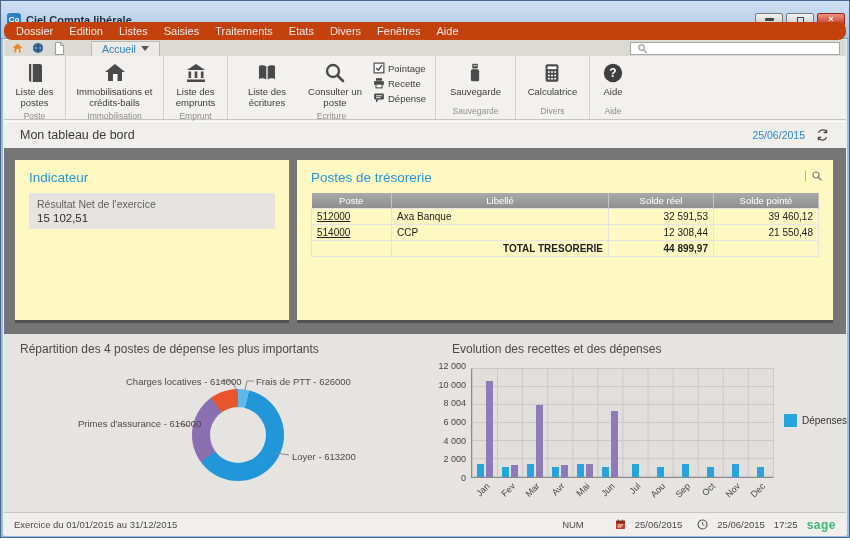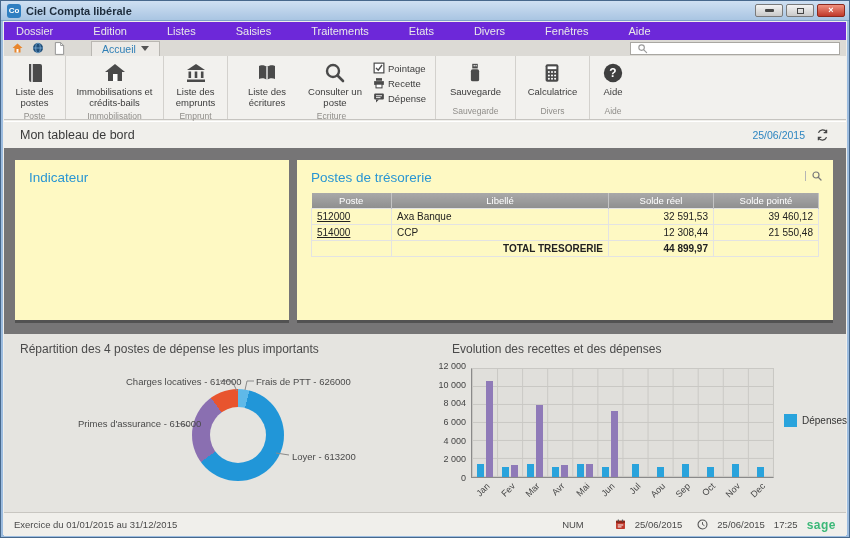--- a/index.html
+++ b/index.html
@@ -1,37 +1,37 @@
 <!DOCTYPE html>
 <html><head>
 <meta charset="utf-8">
 <style>
   * { margin:0; padding:0; box-sizing:border-box; }
   html,body { width:850px; height:538px; font-family:"Liberation Sans", sans-serif; }
   .window { position:relative; width:850px; height:538px; border:1px solid #47688c;
             box-shadow: inset 0 0 0 2px #9cbcdf; background:#f0efeb; overflow:hidden; }
 
   
-  .titlebar { position:absolute; top:0; left:0; right:0; height:20px;
+  .titlebar { position:absolute; top:0; left:0; right:0; height:38px;
               background:linear-gradient(#cfe0f2,#a9c5e2); display:flex; align-items:center;
               padding:0 4px; border-bottom:1px solid #7da3c9; }
   .applogo { width:14px; height:14px; border-radius:3px; background:#2f7fc1; color:#fff;
              font-size:8px; font-weight:bold; display:flex; align-items:center; justify-content:center; margin:0 5px 0 2px; }
   .apptitle { font-size:11px; font-weight:bold; color:#1d2c3c; }
   .winbtns { margin-left:auto; display:flex; gap:3px; }
   .winbtn { width:28px; height:13px; border:1px solid #7a7a7a; border-radius:2px;
             background:linear-gradient(#f4f4f4,#c9c9c9); display:flex; align-items:center; justify-content:center;
             font-size:9px; color:#333; line-height:1; }
   .winbtn.close { background:linear-gradient(#f0927f,#c0392b); border-color:#8c2a1e; color:#fff; font-weight:bold; }
   .winbtn .sq { width:7px; height:6px; border:1px solid #444; }
   .winbtn .dash { width:9px; height:3px; background:#444; border-radius:1px; }
 
   
-  .menubar { position:absolute; top:21px; left:3px; right:3px; height:18px; background:#6d28d9;
-             display:flex; align-items:center; gap:40px; padding:0 12px; }
+  .menubar { position:absolute; top:21px; left:3px; right:3px; height:18px; background:#c2410c;
+             display:flex; align-items:center; gap:16px; padding:0 12px;border-radius:8px; }
   .menu-item { color:#e9e9e9; font-size:11px; cursor:default; }
 
   
   .tabrow { position:absolute; top:39px; left:3px; right:3px; height:16px; background:#dcdad5;
             display:flex; align-items:center; padding:0 6px; }
   .tool-ico { width:14px; height:13px; margin-right:7px; display:flex; align-items:center; justify-content:center; }
   .accueil-tab { display:flex; align-items:center; gap:5px; background:#eceae6; border:1px solid #b9b7b2;
                  border-bottom:none; height:15px; padding:0 10px; margin-left:18px; }
   .accueil-tab span { color:#2f7fb6; font-size:10.5px; }
   .chev { width:0; height:0; border-left:4px solid transparent; border-right:4px solid transparent; border-top:5px solid #555; }
@@ -349,20 +349,24 @@
         <path d="M19 3 V8 H14" fill="none" stroke="#444" stroke-width="2.2"></path>
         <path d="M5 17 A8 8 0 0 0 19 16" fill="none" stroke="#444" stroke-width="2.2"></path>
         <path d="M5 21 V16 H10" fill="none" stroke="#444" stroke-width="2.2"></path>
       </svg>
   </div>
 
   <div class="darksection">
 
     <div class="panel panel-left">
       <div class="panel-title">Indicateur</div>
+      <div class="indicator-box">
+        <div class="indicator-label">Résultat Net de l'exercice</div>
+        <div class="indicator-value">15 102,51</div>
+      </div>
     </div>
 
     <div class="panel panel-right">
       <div class="panel-title">Postes de trésorerie</div>
       <div class="panel-tools">
         <div class="vdiv"></div>
         <svg width="12" height="12" viewBox="0 0 24 24">
             <circle cx="10" cy="10" r="6" fill="none" stroke="#7a7a7a" stroke-width="2.4"></circle>
             <line x1="14.5" y1="14.5" x2="20" y2="20" stroke="#7a7a7a" stroke-width="2.6" stroke-linecap="round"></line>
           </svg>

